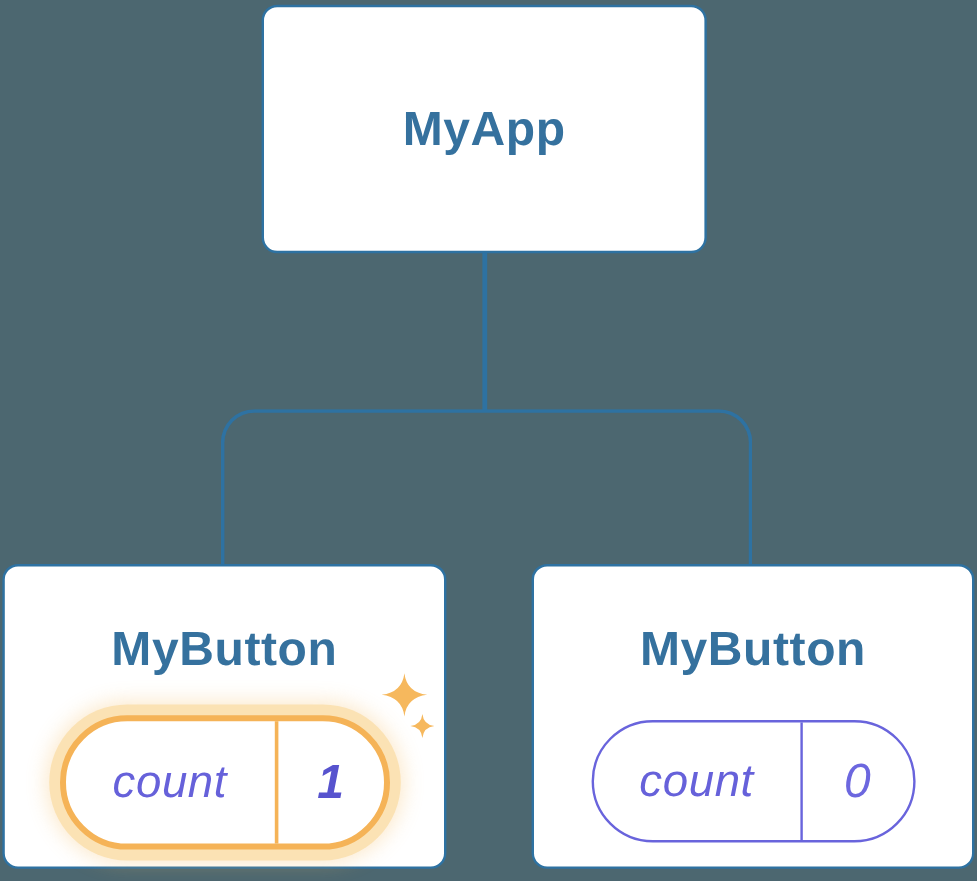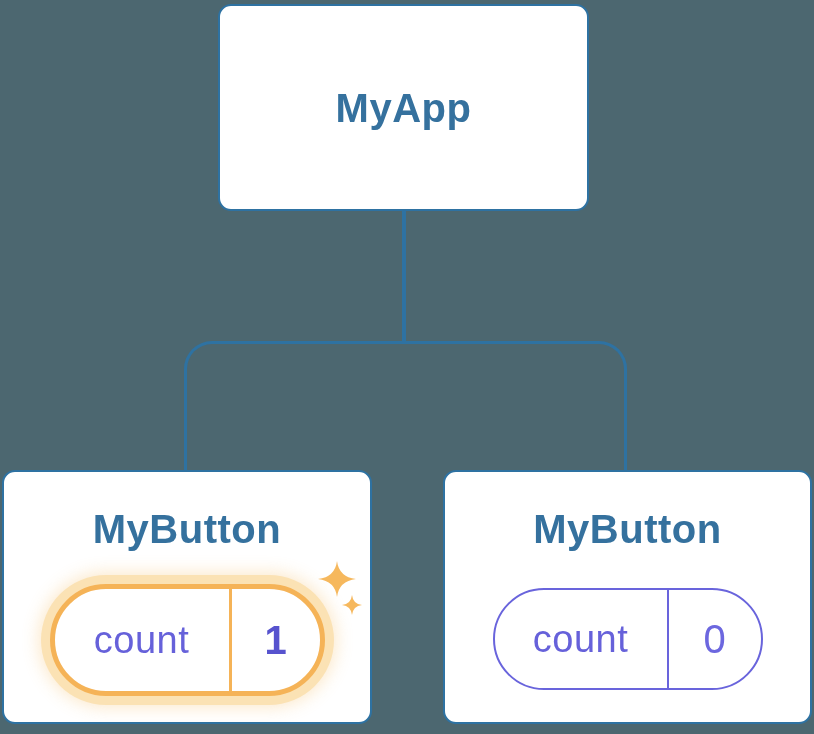--- a/index.html
+++ b/index.html
@@ -29,21 +29,21 @@
   .card-child-left  { left: 2px;   top: 470px; width: 370px; height: 254px; }
   .card-child-right { left: 443px; top: 470px; width: 369px; height: 254px; }
 
   .node-title {
     color: #35719E;
     font-size: 40px;
     font-weight: 600;
     line-height: 42px;
     letter-spacing: 0.5px;
   }
-  .card-child-left .node-title, .card-child-right .node-title { margin-top: 36px; }
+  .card-child-left .node-title, .card-child-right .node-title { margin-top: 48px; }
 
   
   .stem {
     position: absolute;
     left: 402px; top: 209px;
     width: 4px; height: 134px;
     background: #2E72A2;
   }
   .bracket {
     position: absolute;
@@ -55,20 +55,21 @@
     border-right: 3.5px solid #2E72A2;
     border-radius: 28px 28px 0 0;
   }
 
   
   .pill {
     display: flex;
     align-items: stretch;
     box-sizing: border-box;
     background: #ffffff;
+    font-style: italic;
   }
   .pill-highlighted {
     margin-top: 34px;
     width: 275px; height: 112px;
     border: 5px solid #F5B357;
     border-radius: 56px;
     box-shadow: 0 0 0 9px #FBE2B4, 0 0 16px 12px rgba(246, 184, 92, 0.30);
   }
   .pill-plain {
     margin-top: 38px;

